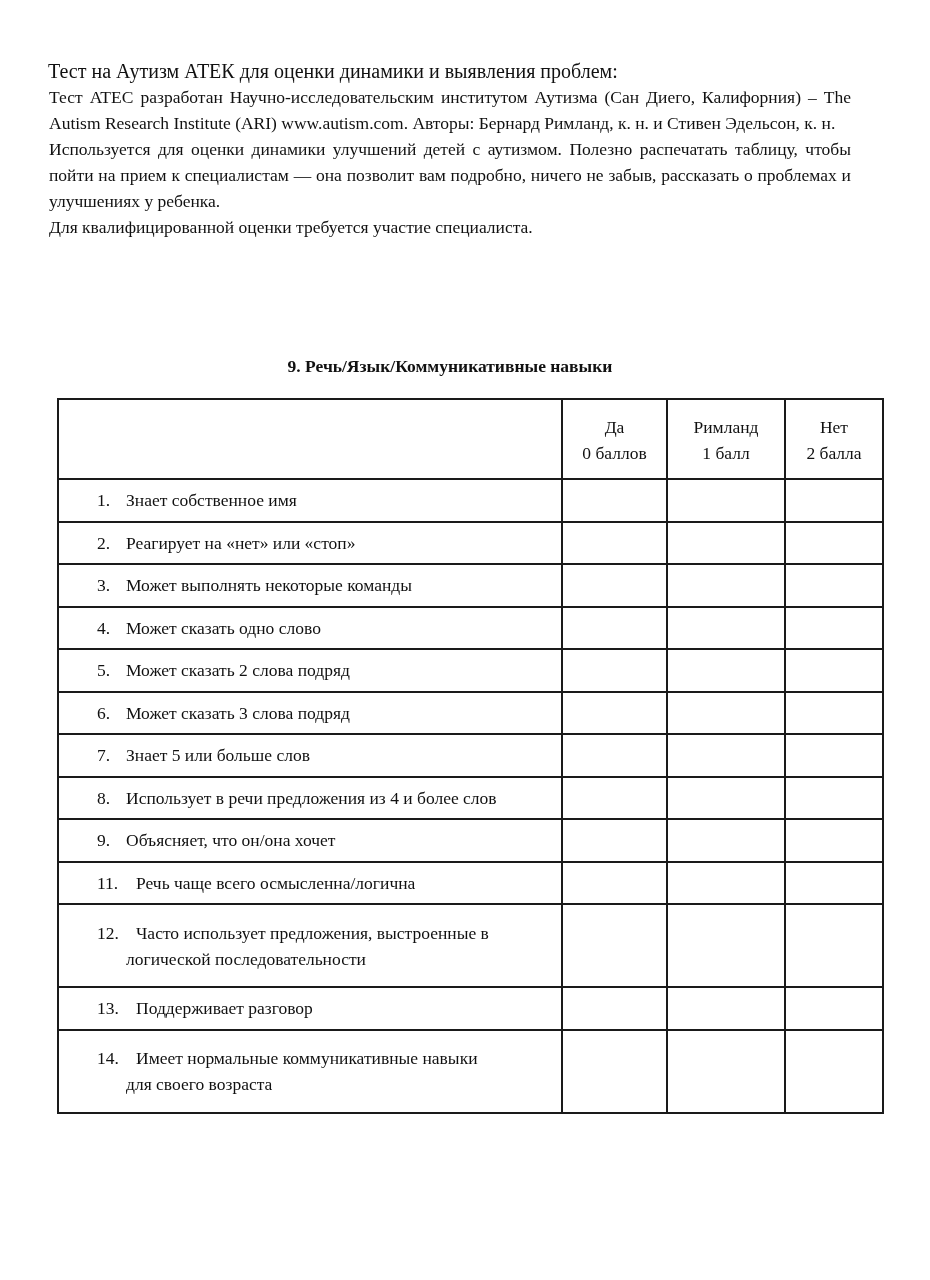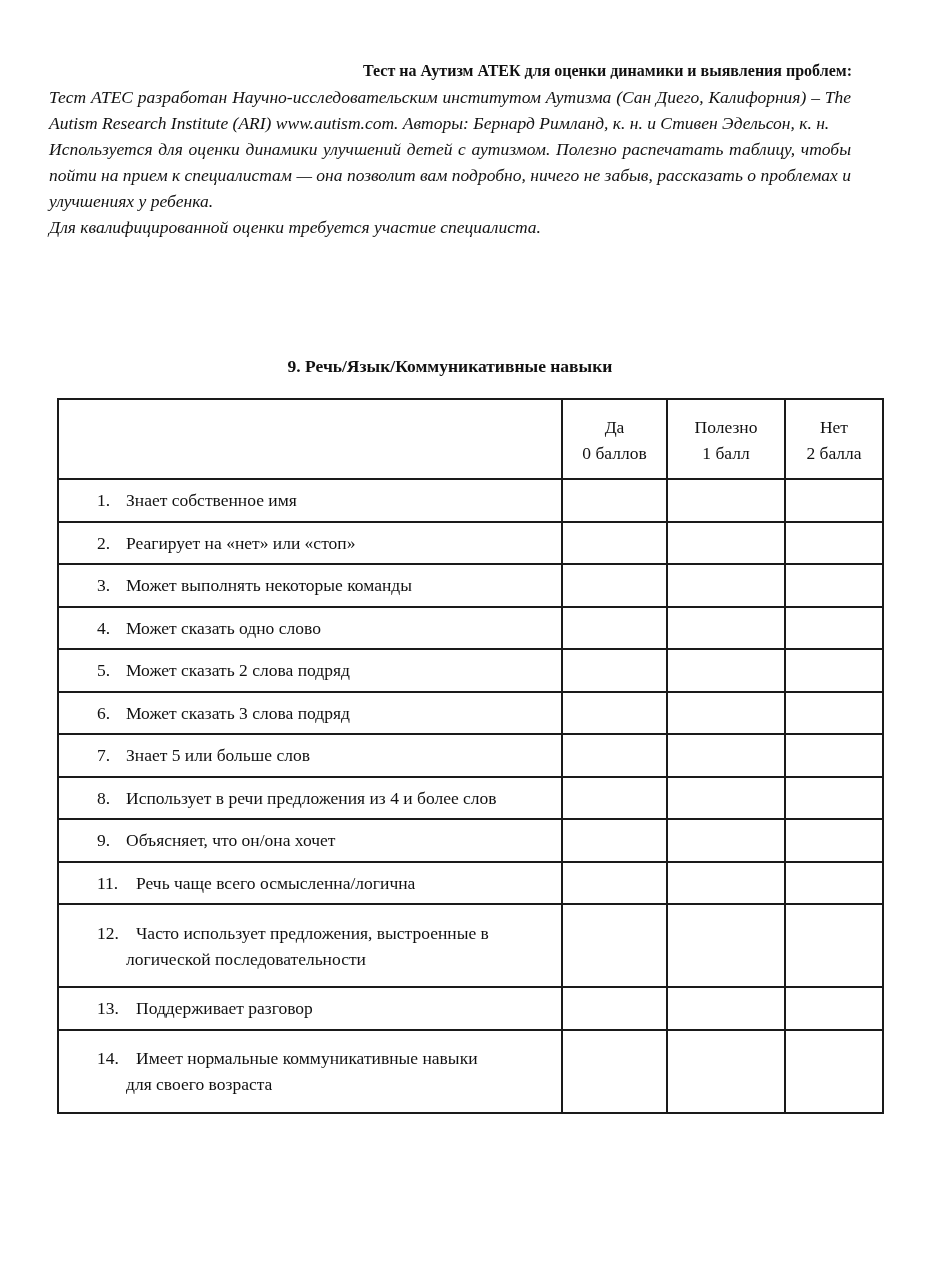--- a/index.html
+++ b/index.html
@@ -16,36 +16,35 @@
     }
     .page {
       position: absolute;
       left: 0; top: 0;
       width: 930px; height: 1280px;
     }
     .doc-title {
       position: absolute;
       left: 48px; top: 60px;
       width: 804px;
-      text-align: right;
-      font-weight: bold;
-      font-size: 16px;
+      text-align: left;
+      font-weight: normal;
+      font-size: 20px;
       line-height: 22px;
     }
     .intro {
       position: absolute;
       left: 49px; top: 84px;
       width: 802px;
       font-size: 17.5px;
       line-height: 26px;
     }
     .intro p {
       text-align: justify;
       text-align-last: left;
-      font-style: italic;
     }
     .section-title {
       position: absolute;
       left: 48px; top: 355px;
       width: 804px;
       text-align: center;
       font-weight: bold;
       font-size: 17.5px;
       line-height: 22px;
     }
@@ -112,21 +111,21 @@
       <col class="c-no">
     </colgroup>
     <thead>
       <tr class="header-row">
         <th></th>
         <th>
           <div>Да</div>
           <div>0 баллов</div>
         </th>
         <th>
-          <div>Полезно</div>
+          <div>Римланд</div>
           <div>1 балл</div>
         </th>
         <th>
           <div>Нет</div>
           <div>2 балла</div>
         </th>
       </tr>
     </thead>
     <tbody>
       <tr class="row">

